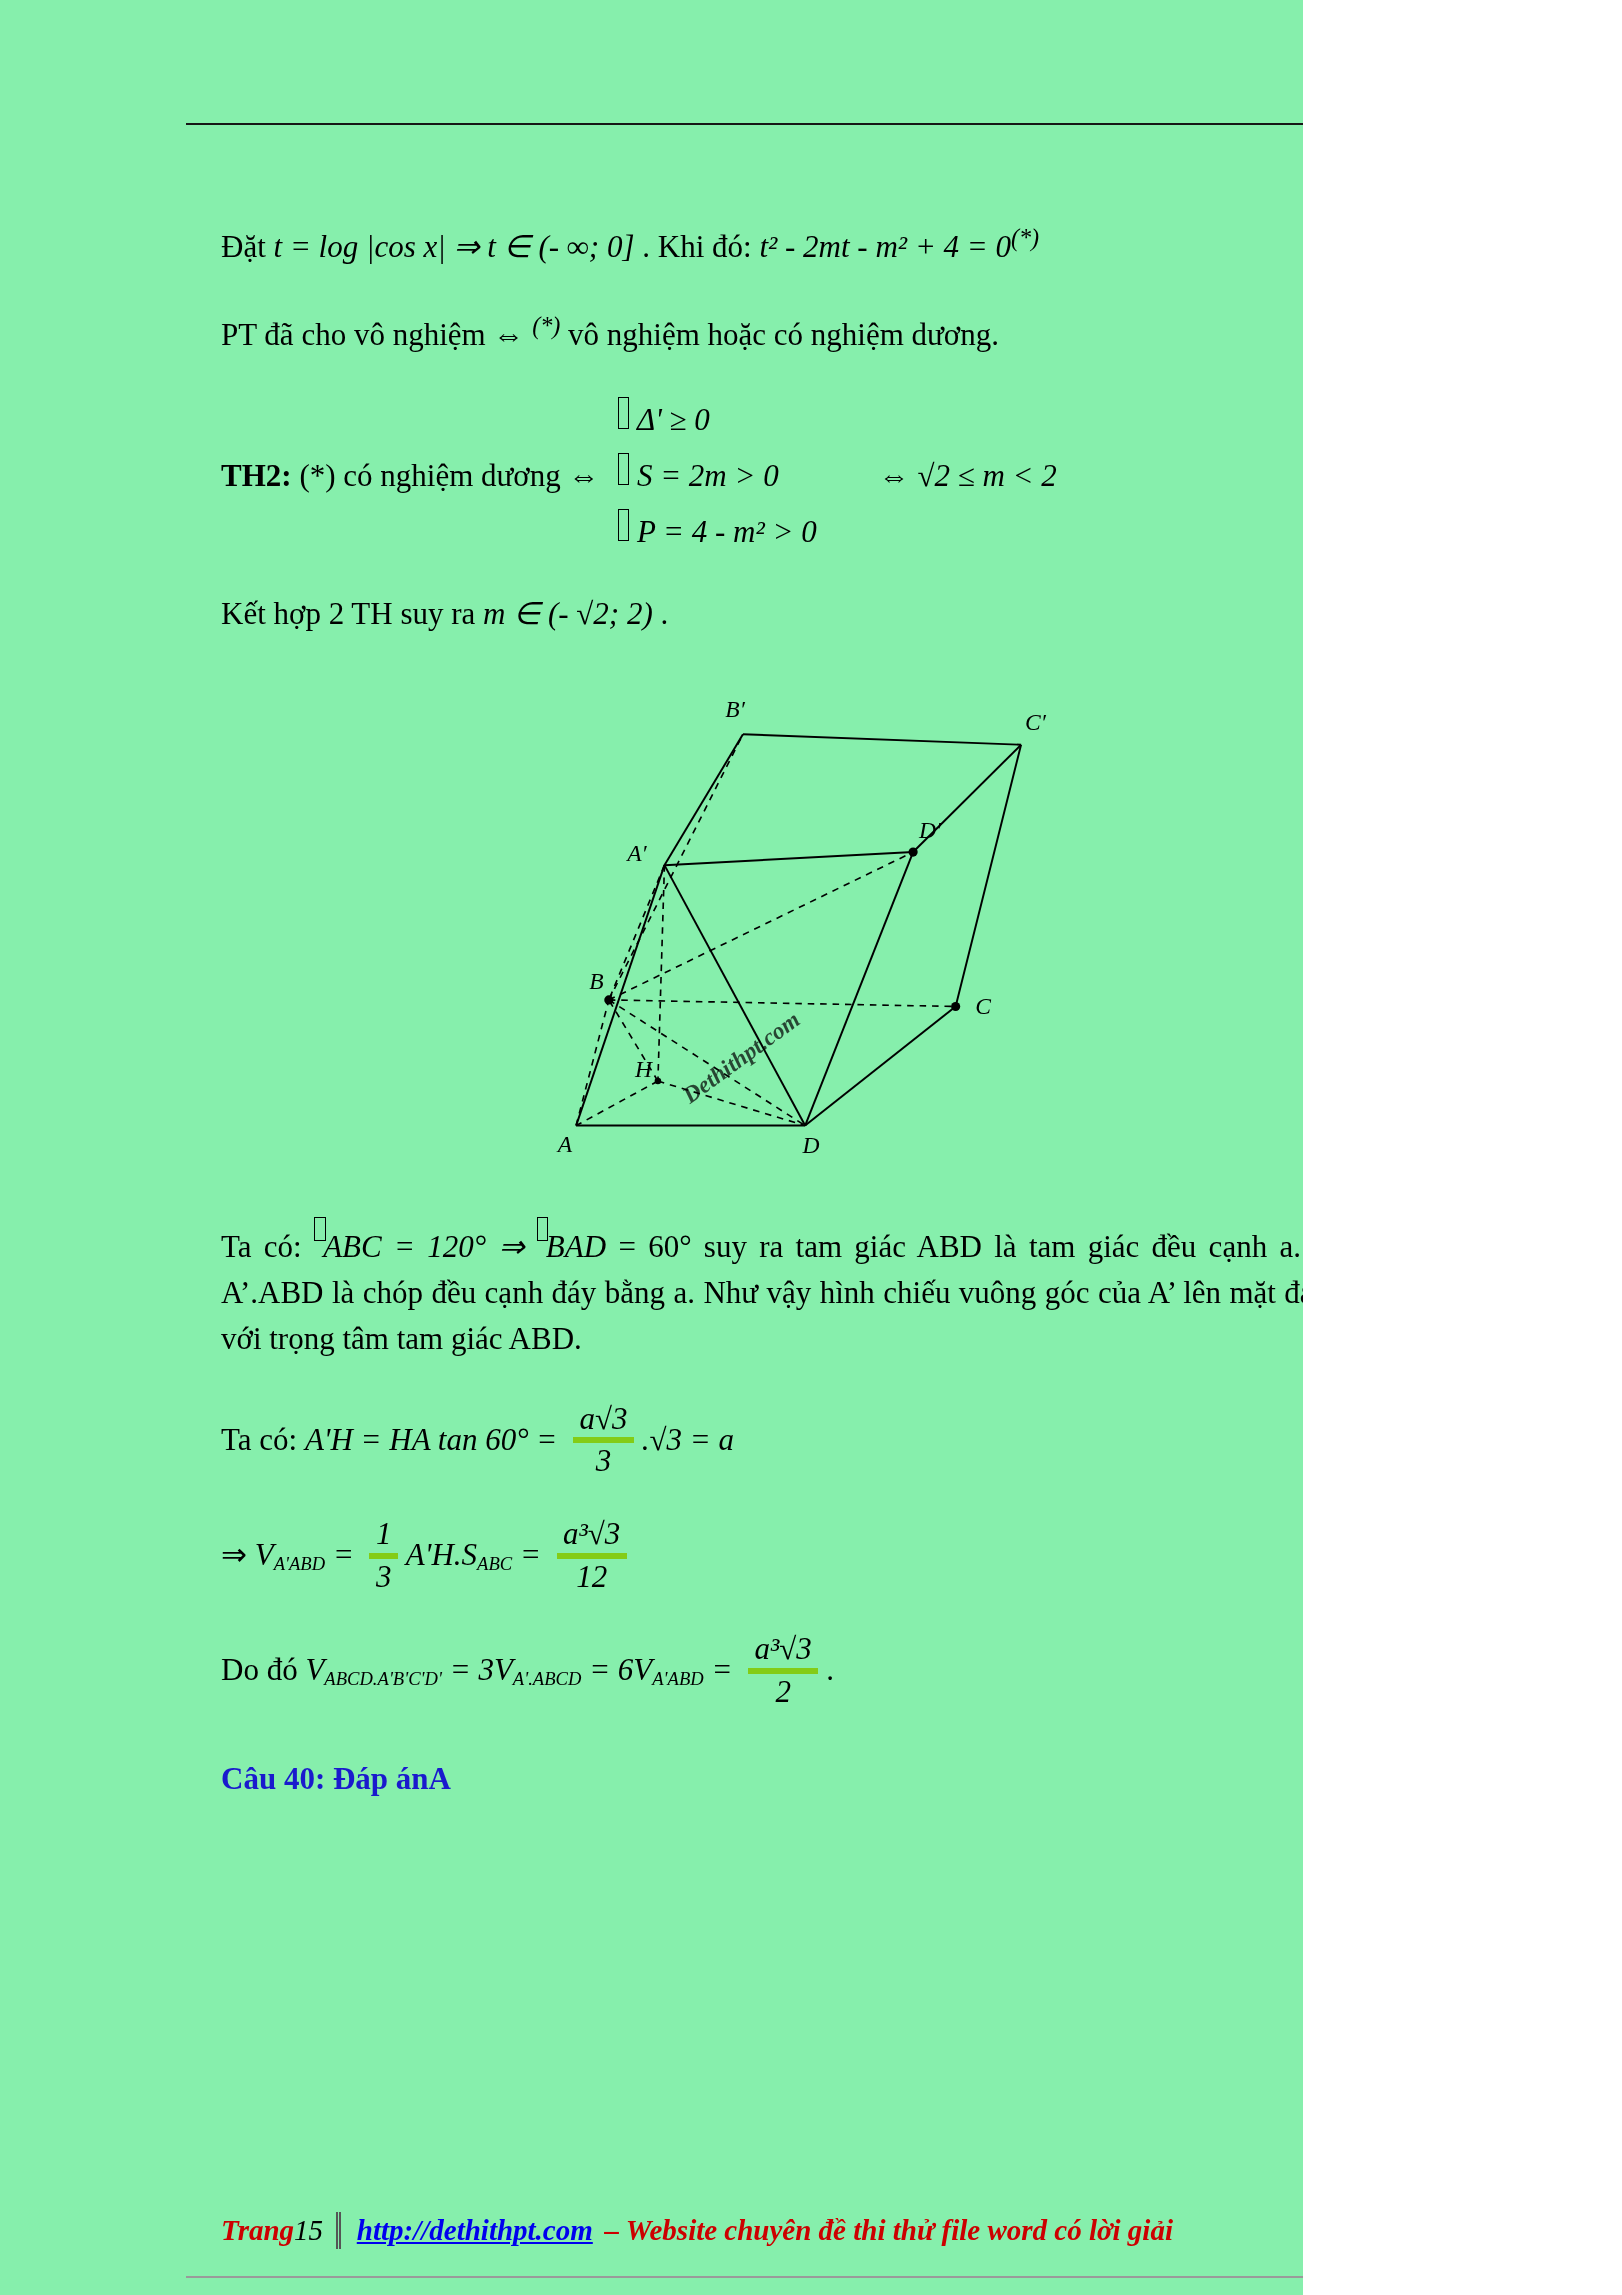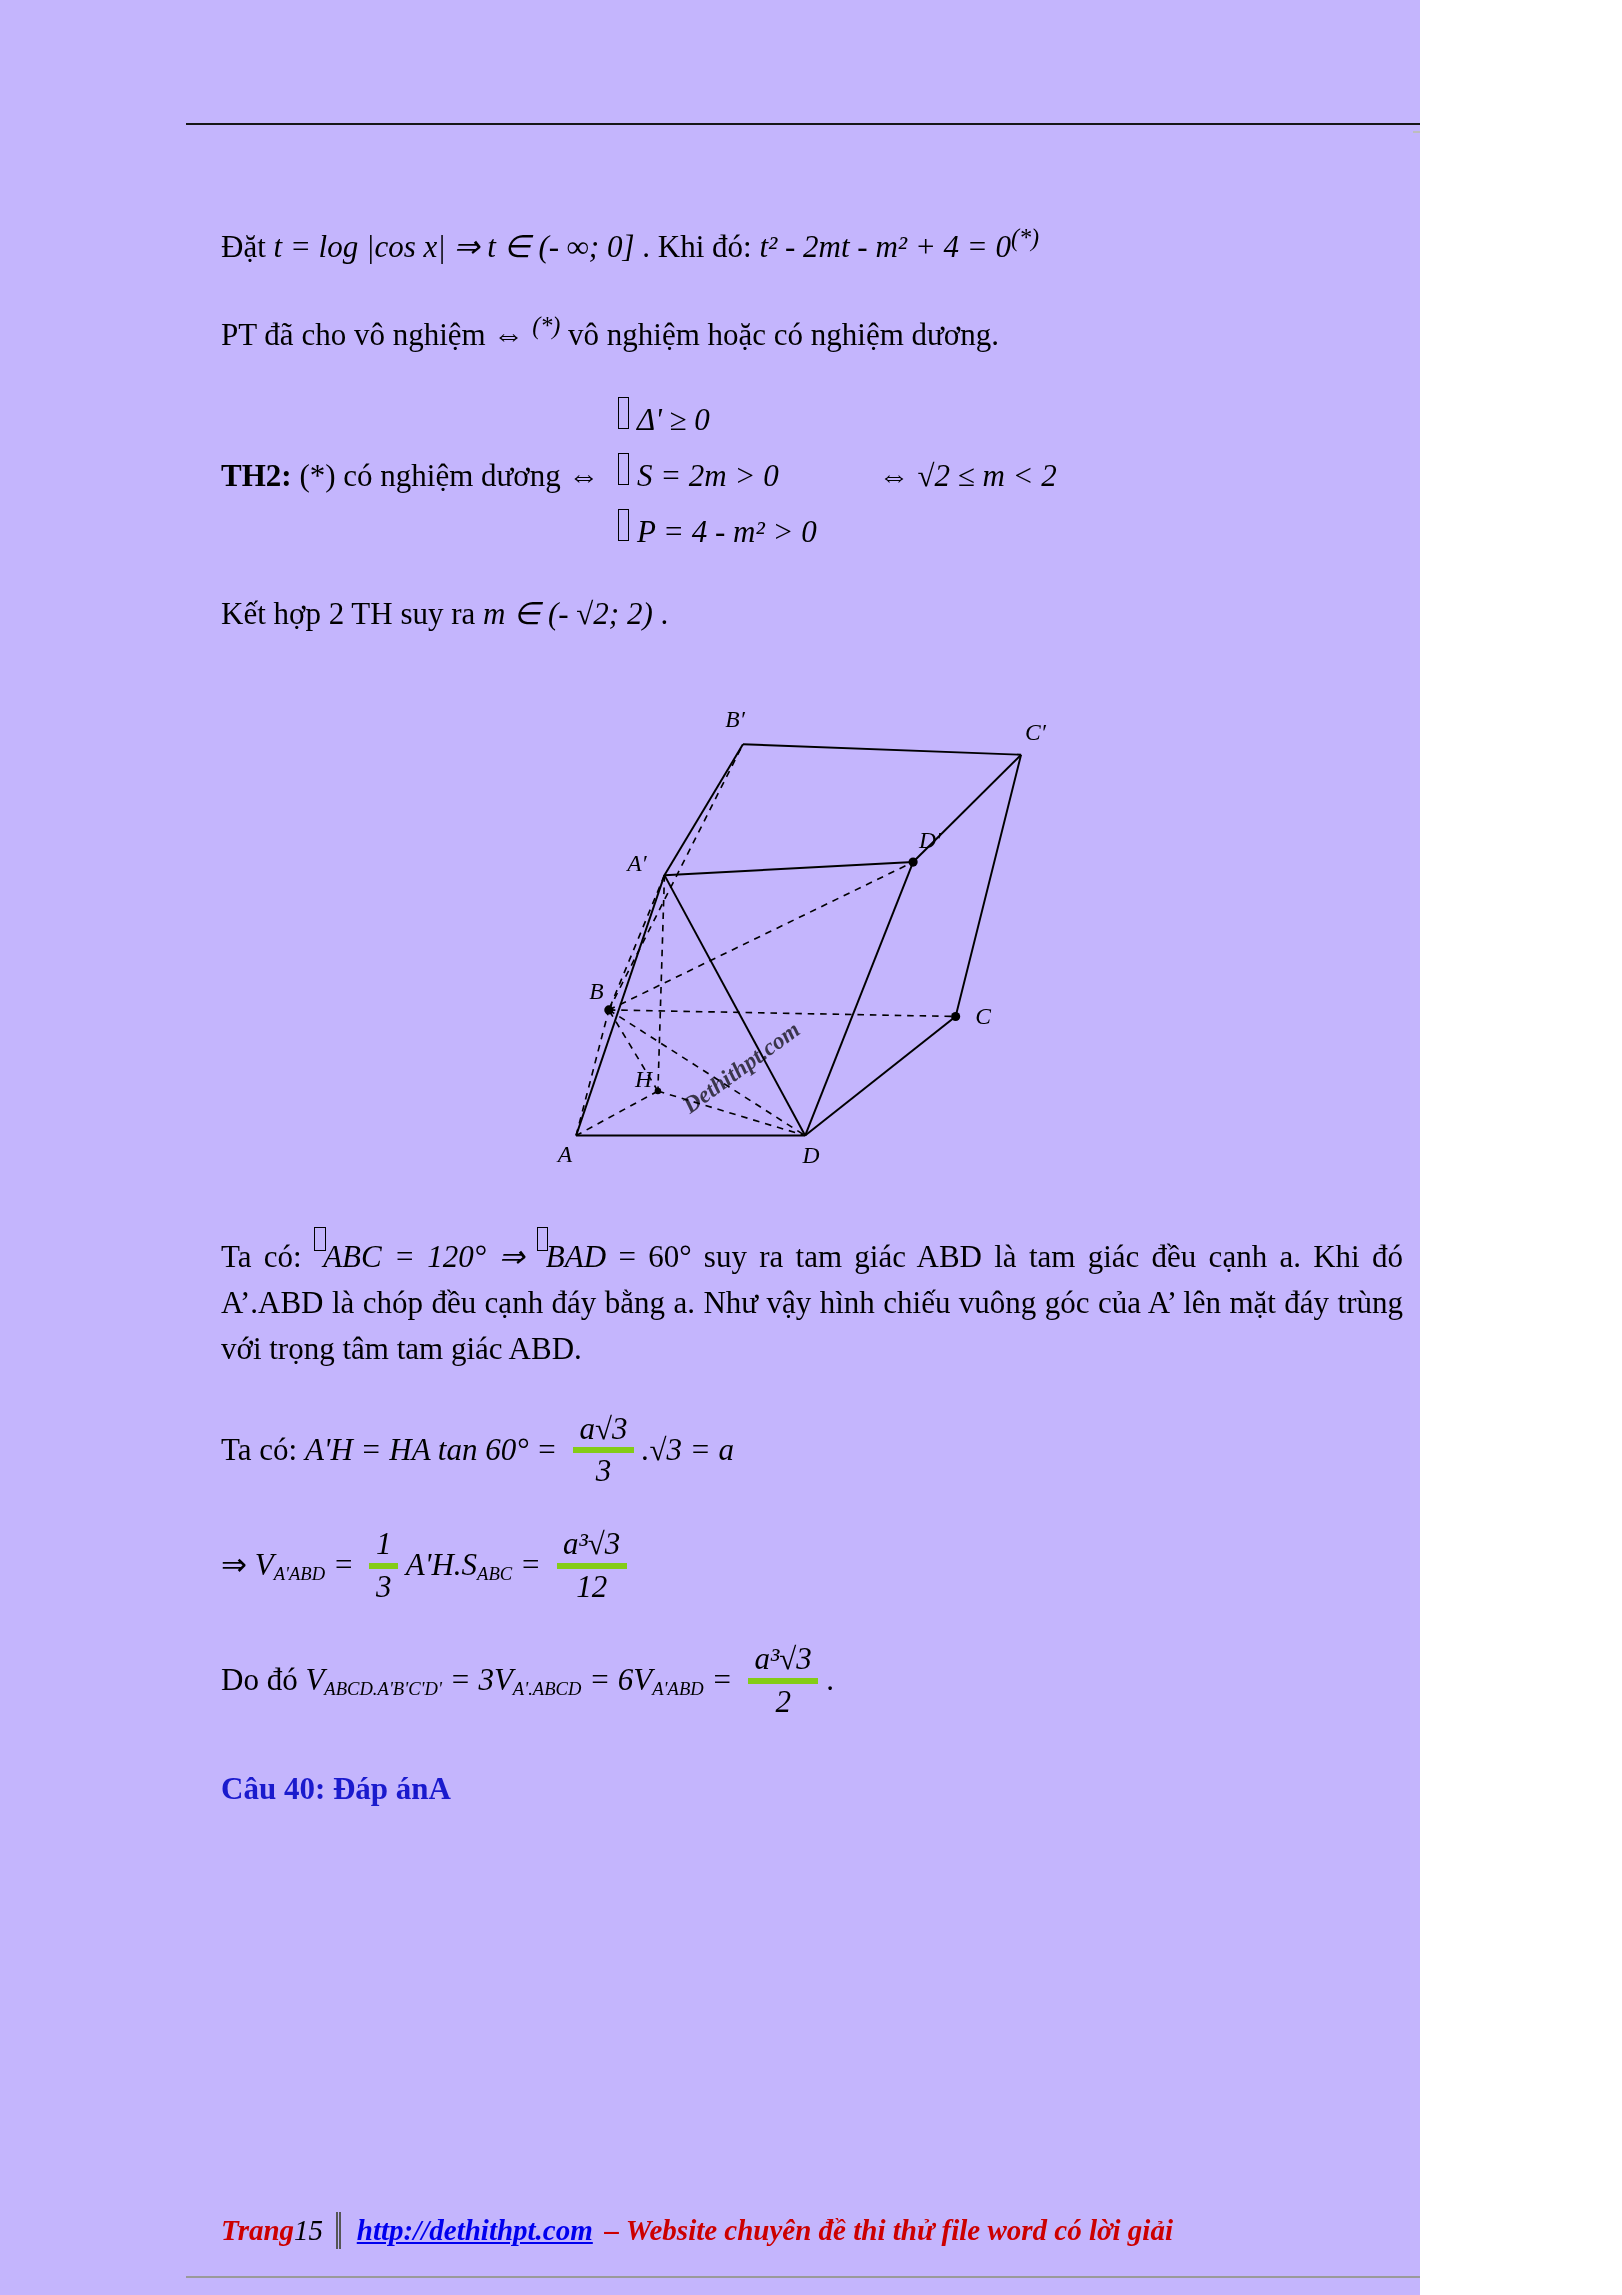--- a/index.html
+++ b/index.html
@@ -1,35 +1,35 @@
 <!DOCTYPE html>
 <html style="font-size:10.5px"><head>
 <meta charset="utf-8">
 <style>
   html,body{margin:0;padding:0;background:#ffffff;}
-  .page{position:relative;width:1420px;height:2295px;background:#c4b5fd;
+  .page{position:relative;width:1303px;height:2295px;background:#86efac;
         font-family:"Liberation Serif",serif;color:#000;overflow:hidden;}
   .top-rule{position:absolute;left:186px;top:123px;width:1254px;border-top:2px solid #161616;}
   .top-rule-tick{position:absolute;left:1413px;top:131px;width:52px;border-top:2.6px solid #bdbdbd;}
   .content{position:absolute;left:221px;top:200px;width:1182px;font-size:31px;line-height:1.5;}
   .para{margin:0 0 38px 0;}
   .math{font-style:italic;}
   .sup{vertical-align:super;font-size:78%;}
   .bold{font-weight:bold;}
   .h-question{color:#1a1acd;font-weight:bold;font-size:31px;margin:0 0 19.6px 0;}
   .p1{margin-top:19.6px;}
   .th1{margin-bottom:26px;}
   
   .th2-row{display:flex;align-items:center;margin:0 0 36px 0;}
   .th2-row span{white-space:pre;}
   .sys{display:flex;flex-direction:column;gap:9.2px;margin-left:18.3px;}
   .sys-row{display:flex;align-items:flex-start;gap:8px;}
   .glyph-box{display:inline-block;width:9.2px;height:30px;border:1.3px solid #000;flex:0 0 auto;}
   .th2-after{margin-left:62px;}
-  .p5{margin-bottom:46px;}
+  .p5{margin-bottom:36px;}
   
   .figure{margin:0 0 39px 308px;width:602px;}
   .figure svg{display:block;}
   .figure text{font-style:italic;font-size:36px;font-family:"Liberation Serif",serif;fill:#000;}
   .wm{font-style:normal;font-weight:bold;}
   
   .justify{text-align:justify;}
   .hat-box{display:inline-block;width:9.8px;height:22px;border:1.3px solid #000;
            vertical-align:15.7px;margin-right:-2.6px;}
   

